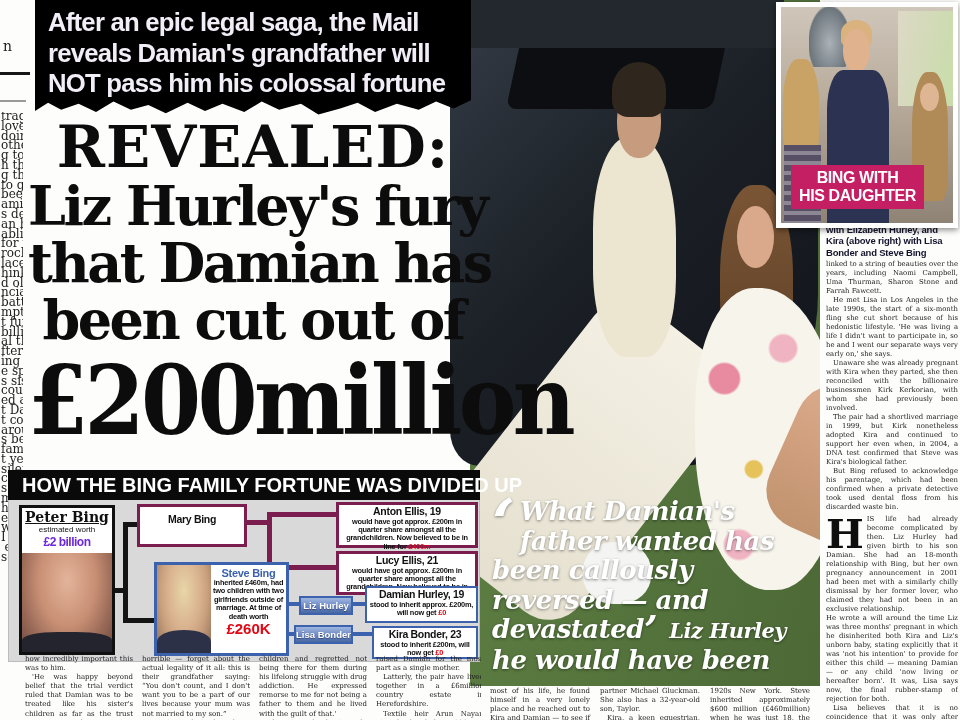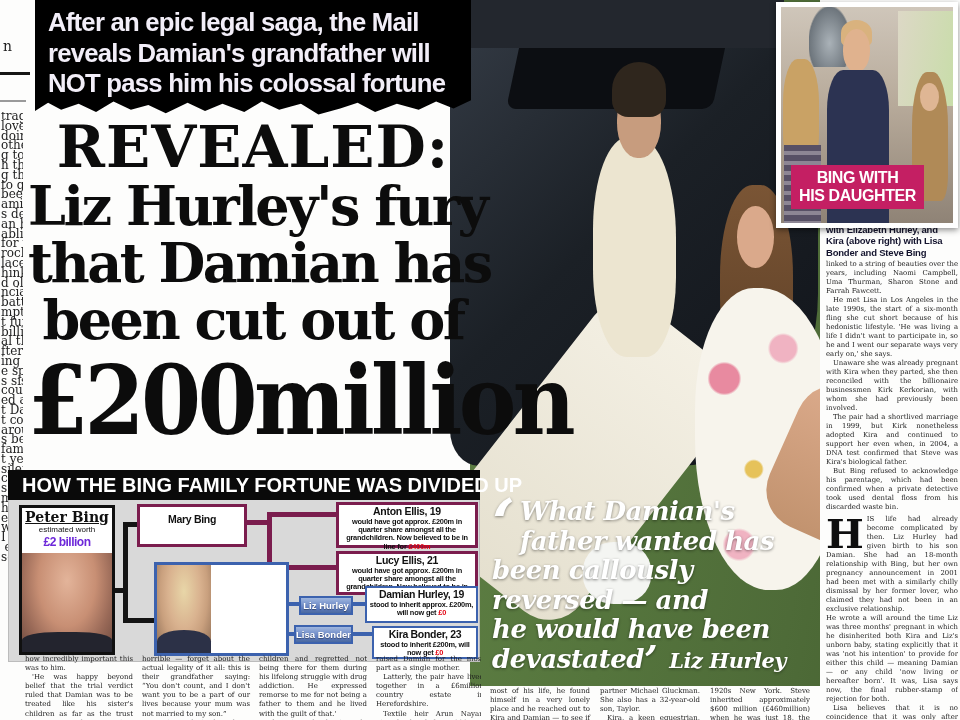--- a/index.html
+++ b/index.html
@@ -221,24 +221,24 @@
     <div class="hl4">been cut out of</div>
     <div class="hl5">£200million</div>
   </div>
 
   <div class="pull-quote">
     <span class="pq-open">‘</span>
     <div class="pq-line">What Damian's</div>
     <div class="pq-line">father wanted has</div>
     <div class="pq-line">been callously</div>
     <div class="pq-line">reversed — and</div>
-    <div class="pq-line">he would have been</div>
     <div class="pq-line">
       <span>devastated</span><span class="pq-close">’</span><span class="pq-attrib">Liz Hurley</span>
     </div>
+    <div class="pq-line">he would have been</div>
   </div>
 
   <div class="diagram">
     <div class="diagram-title-bar">HOW THE BING FAMILY FORTUNE WAS DIVIDED UP</div>
     <div class="diagram-body">
       <div class="conn black c1"></div>
       <div class="conn black c2"></div>
       <div class="conn black c3"></div>
       <div class="conn black c4"></div>
       <div class="conn maroon m1"></div>
@@ -270,20 +270,25 @@
 
       <div class="dbox box-lucy">
         <div class="dname">Lucy Ellis, 21</div>
         <div class="dtext"><span>would have got approx. £200m in quarter share amongst all the grandchildren. Now believed to be in line for </span><span class="dval">£400m</span></div>
       </div>
 
       <div class="dbox box-steve">
         <div class="steve-photo">
           <div class="steve-suit"></div>
         </div>
+        <div class="steve-text">
+          <div class="dname steve-name">Steve Bing</div>
+          <div class="dtext">inherited £460m, had two children with two girlfriends outside of marriage. At time of death worth</div>
+          <div class="dval steve-val">£260K</div>
+        </div>
       </div>
 
       <div class="name-label label-liz">Liz Hurley</div>
       <div class="name-label label-lisa">Lisa Bonder</div>
 
       <div class="dbox box-damian">
         <div class="dname">Damian Hurley, 19</div>
         <div class="dtext"><span>stood to inherit approx. £200m, will now get </span><span class="dval">£0</span></div>
       </div>
 

